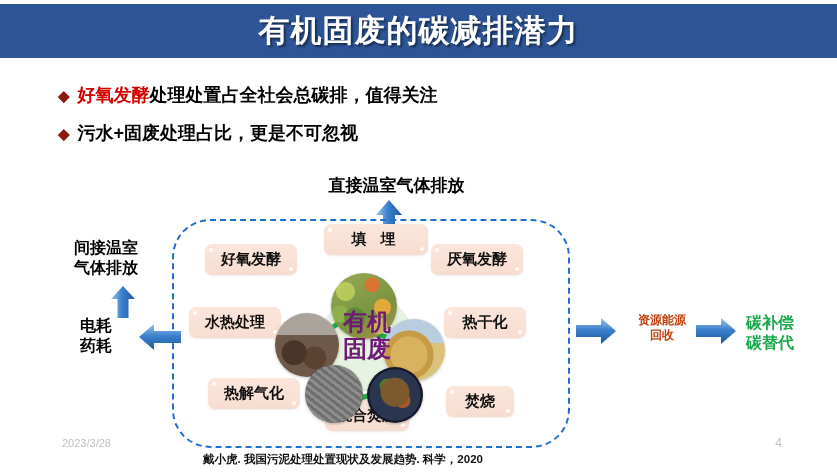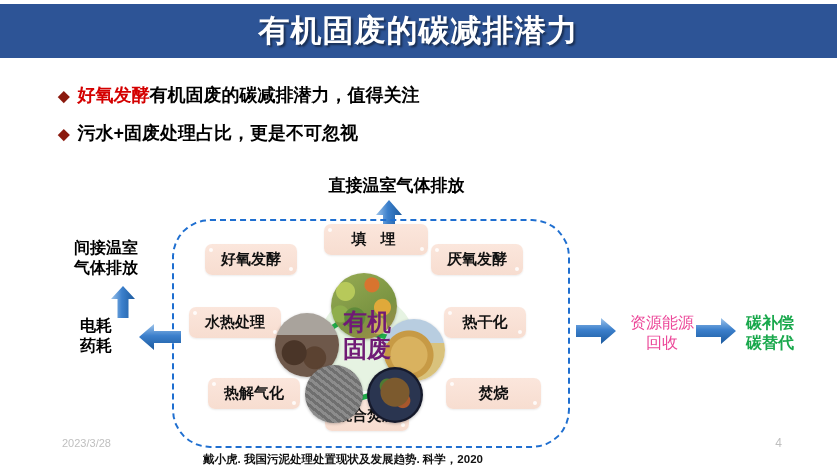--- a/index.html
+++ b/index.html
@@ -76,21 +76,21 @@
   #left-label-power{
     position:absolute; left:55px; top:316px; width:82px;
     text-align:center; line-height:1.22;
     font-size:16px; font-weight:bold; color:#000000;
   }
 
   
   #right-label-recovery{
     position:absolute; left:616px; top:313px; width:92px;
     text-align:center; line-height:1.22;
-    font-size:16px; font-weight:normal; color:#ec4899;
+    font-size:12px; font-weight:bold; color:#c2410c;
   }
   #right-label-carbon{
     position:absolute; left:728px; top:313px; width:84px;
     text-align:center; line-height:1.22;
     font-size:16px; font-weight:bold; color:#19A84C;
   }
 
   
   .chip{
     position:absolute;
@@ -107,21 +107,21 @@
   }
   .chip::before{ left:4px; top:4px; }
   .chip::after{ right:4px; bottom:4px; }
 
   #chip-landfill     { left:324px; top:224px; width:104px; height:31px; letter-spacing:5px;}
   #chip-aerobic      { left:205px; top:244px; width:92px; height:31px; }
   #chip-anaerobic    { left:431px; top:244px; width:92px; height:31px; }
   #chip-hydrothermal { left:189px; top:307px; width:92px; height:31px; }
   #chip-thermal-dry  { left:444px; top:307px; width:82px; height:31px; }
   #chip-pyrolysis    { left:208px; top:378px; width:92px; height:31px; }
-  #chip-incineration { left:446px; top:378px; width:95px; height:31px; }
+  #chip-incineration { left:446px; top:386px; width:68px; height:31px; }
   #chip-co-incin     { left:325px; top:400px; width:84px; height:31px; }
 
   
   #center-cluster{
     position:absolute; left:283px; top:273px; width:168px; height:140px;
   }
   #center-pent{
     position:absolute; left:36px; top:22px; width:96px; height:96px;
     background:#E6F3E2; border-radius:50%;
   }
@@ -199,21 +199,21 @@
 </head>
 <body>
 
 <div id="title-bar">
   <div id="title-text">有机固废的碳减排潜力</div>
 </div>
 
 <div id="bullet-row-1" class="bullet-row">
   <span class="bullet-marker">◆</span>
   <span class="hl-red">好氧发酵</span>
-  <span>有机固废的碳减排潜力，值得关注</span>
+  <span>处理处置占全社会总碳排，值得关注</span>
 </div>
 
 <div id="bullet-row-2" class="bullet-row">
   <span class="bullet-marker">◆</span>
   <span>污水+固废处理占比，更是不可忽视</span>
 </div>
 
 <div id="top-label">
   <span>直接温室气体排放</span>
 </div>

